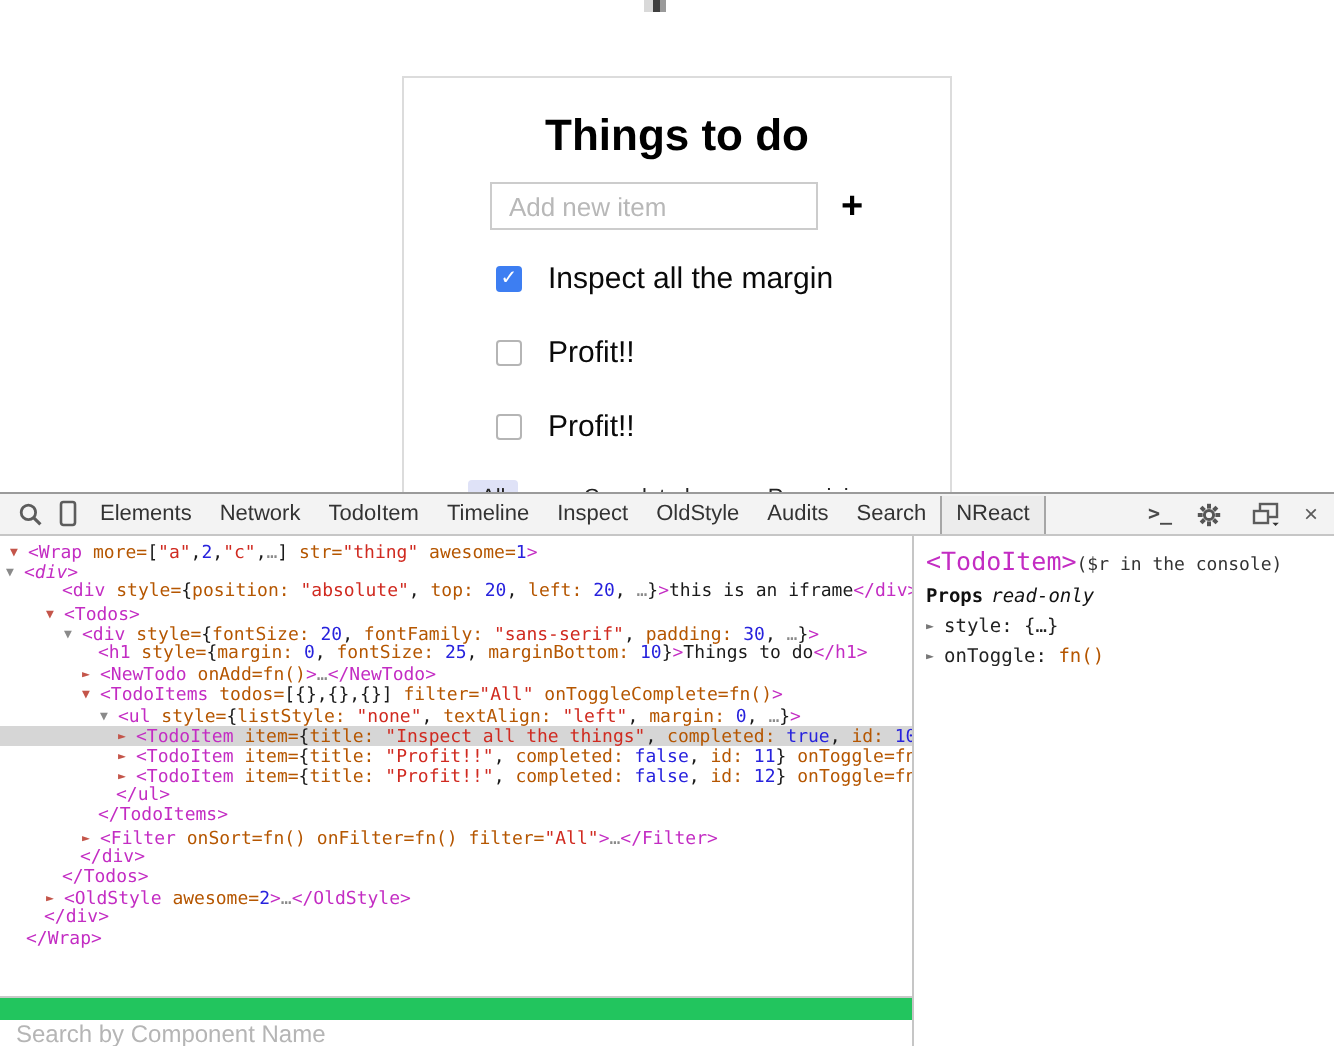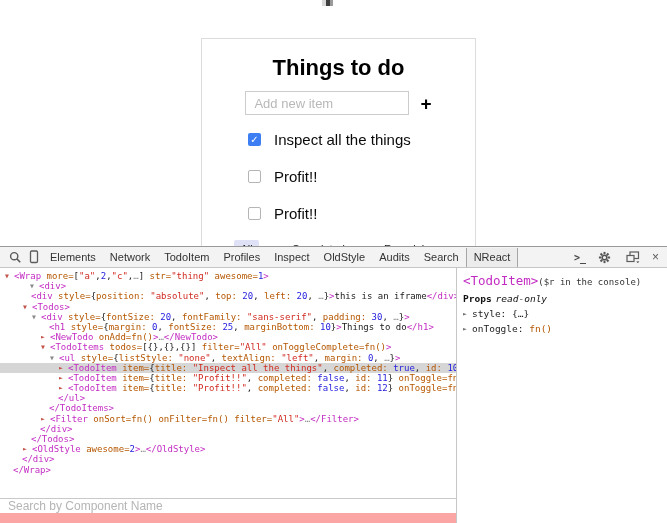--- a/index.html
+++ b/index.html
@@ -50,40 +50,40 @@
   .props{position:absolute;left:456px;top:0;width:211px;height:256px;border-left:1px solid #c6c6c6;
     font-family:"DejaVu Sans Mono",monospace;padding:5px 6px;box-sizing:border-box;background:#fff;}
   .props-header{display:flex;align-items:baseline;}
   .comp-name{font-size:12.5px;}
   .console-hint{font-size:9px;color:#333;}
   .props-meta{margin-top:5px;font-size:9.5px;color:#111;}
   .props-meta .mode{font-style:italic;font-weight:normal;margin-left:4px;}
   .prop-row{margin-top:4px;font-size:9.5px;color:#222;}
   .prop-arrow{display:inline-block;width:9px;color:#777;font-size:6.5px;vertical-align:1px;}
   .searchbar{position:absolute;left:0;top:230px;width:456px;height:26px;border-top:1px solid #c9c9c9;
-    box-sizing:border-box;background:#fca5a5;display:flex;align-items:flex-start;}
+    box-sizing:border-box;background:#22c55e;display:flex;align-items:flex-end;}
   .searchbar input{border:none;outline:none;width:100%;font-size:12px;padding:0 8px;color:#333;
     font-family:"Liberation Sans",sans-serif;}
   .searchbar input::placeholder{color:#b5b5b5;}
 </style>
 </head>
 <body>
 
 <div class="top-artifact"></div>
 
 <div class="iframe-box">
   <h1 class="app-title">Things to do</h1>
   <div class="add-row">
     <input class="new-item-input" type="text" placeholder="Add new item" style="">
     <button class="add-btn">+</button>
   </div>
   <div class="todo-list" id="todo-list">
       <div class="todo-row">
         <span class="checkbox checked" style="background: rgb(61, 126, 242);">✓</span>
-        <span class="todo-label">Inspect all the things</span>
+        <span class="todo-label">Inspect all the margin</span>
       </div>
       <div class="todo-row">
         <span class="checkbox unchecked"></span>
         <span class="todo-label">Profit!!</span>
       </div>
       <div class="todo-row">
         <span class="checkbox unchecked"></span>
         <span class="todo-label">Profit!!</span>
       </div>
     </div>
@@ -104,21 +104,21 @@
     </span>
     <span class="tb-icon">
       <svg width="12" height="14" viewBox="0 0 12 14">
         <rect x="2.5" y="1" width="7" height="11.5" rx="1.2" fill="none" stroke="#5c5c5c" stroke-width="1.3"></rect>
       </svg>
     </span>
     <span id="tab-strip" style="display:flex;">
         <span class="tab">Elements</span>
         <span class="tab">Network</span>
         <span class="tab">TodoItem</span>
-        <span class="tab">Profiles</span>
+        <span class="tab">Timeline</span>
         <span class="tab">Inspect</span>
         <span class="tab">OldStyle</span>
         <span class="tab">Audits</span>
         <span class="tab">Search</span>
         <span class="tab selected">NReact</span>
       </span>
     <span class="tb-right">
       <span class="console-glyph">&gt;_</span>
       <span class="tb-icon">
         <svg width="13" height="13" viewBox="0 0 13 13">
@@ -141,21 +141,21 @@
           <rect x="1" y="4.5" width="7" height="6" fill="#f3f3f3" stroke="#5c5c5c" stroke-width="1.2"></rect>
           <path d="M10.2,10.4 l3.2,0 l-1.6,1.6 z" fill="#333"></path>
         </svg>
       </span>
       <span class="close-glyph">×</span>
     </span>
   </div>
   <div class="dt-main">
     <div class="tree" id="tree">
         <div class="tree-row" style="padding-left: 4px;"><span class="arrow" style="color: rgb(196, 85, 74);">▼</span><span style="color: rgb(195, 44, 195);">&lt;Wrap</span><span style="color: rgb(181, 86, 0);"> more=</span><span style="color: rgb(26, 26, 26);">[</span><span style="color: rgb(208, 42, 32);">"a"</span><span style="color: rgb(26, 26, 26);">,</span><span style="color: rgb(39, 34, 221);">2</span><span style="color: rgb(26, 26, 26);">,</span><span style="color: rgb(208, 42, 32);">"c"</span><span style="color: rgb(26, 26, 26);">,</span><span style="color: rgb(138, 138, 138);">…</span><span style="color: rgb(26, 26, 26);">]</span><span style="color: rgb(181, 86, 0);"> str=</span><span style="color: rgb(208, 42, 32);">"thing"</span><span style="color: rgb(181, 86, 0);"> awesome=</span><span style="color: rgb(39, 34, 221);">1</span><span style="color: rgb(195, 44, 195);">&gt;</span></div>
-        <div class="tree-row" style="padding-left: 29px;"><span class="arrow" style="color: rgb(138, 138, 138);">▼</span><span style="color: rgb(195, 44, 195);">&lt;div&gt;</span></div>
+        <div class="tree-row" style="padding-left: 2px; font-style: italic;"><span class="arrow" style="color: rgb(138, 138, 138);">▼</span><span style="color: rgb(195, 44, 195);">&lt;div&gt;</span></div>
         <div class="tree-row" style="padding-left: 22px;"><span class="arrow-spacer"></span><span style="color: rgb(195, 44, 195);">&lt;div</span><span style="color: rgb(181, 86, 0);"> style=</span><span style="color: rgb(26, 26, 26);">{</span><span style="color: rgb(181, 86, 0);">position: </span><span style="color: rgb(208, 42, 32);">"absolute"</span><span style="color: rgb(26, 26, 26);">, </span><span style="color: rgb(181, 86, 0);">top: </span><span style="color: rgb(39, 34, 221);">20</span><span style="color: rgb(26, 26, 26);">, </span><span style="color: rgb(181, 86, 0);">left: </span><span style="color: rgb(39, 34, 221);">20</span><span style="color: rgb(26, 26, 26);">, </span><span style="color: rgb(138, 138, 138);">…</span><span style="color: rgb(26, 26, 26);">}</span><span style="color: rgb(195, 44, 195);">&gt;</span><span style="color: rgb(26, 26, 26);">this is an iframe</span><span style="color: rgb(195, 44, 195);">&lt;/div&gt;</span></div>
         <div class="tree-row" style="padding-left: 22px;"><span class="arrow" style="color: rgb(196, 85, 74);">▼</span><span style="color: rgb(195, 44, 195);">&lt;Todos&gt;</span></div>
         <div class="tree-row" style="padding-left: 31px;"><span class="arrow" style="color: rgb(138, 138, 138);">▼</span><span style="color: rgb(195, 44, 195);">&lt;div</span><span style="color: rgb(181, 86, 0);"> style=</span><span style="color: rgb(26, 26, 26);">{</span><span style="color: rgb(181, 86, 0);">fontSize: </span><span style="color: rgb(39, 34, 221);">20</span><span style="color: rgb(26, 26, 26);">, </span><span style="color: rgb(181, 86, 0);">fontFamily: </span><span style="color: rgb(208, 42, 32);">"sans-serif"</span><span style="color: rgb(26, 26, 26);">, </span><span style="color: rgb(181, 86, 0);">padding: </span><span style="color: rgb(39, 34, 221);">30</span><span style="color: rgb(26, 26, 26);">, </span><span style="color: rgb(138, 138, 138);">…</span><span style="color: rgb(26, 26, 26);">}</span><span style="color: rgb(195, 44, 195);">&gt;</span></div>
         <div class="tree-row" style="padding-left: 40px;"><span class="arrow-spacer"></span><span style="color: rgb(195, 44, 195);">&lt;h1</span><span style="color: rgb(181, 86, 0);"> style=</span><span style="color: rgb(26, 26, 26);">{</span><span style="color: rgb(181, 86, 0);">margin: </span><span style="color: rgb(39, 34, 221);">0</span><span style="color: rgb(26, 26, 26);">, </span><span style="color: rgb(181, 86, 0);">fontSize: </span><span style="color: rgb(39, 34, 221);">25</span><span style="color: rgb(26, 26, 26);">, </span><span style="color: rgb(181, 86, 0);">marginBottom: </span><span style="color: rgb(39, 34, 221);">10</span><span style="color: rgb(26, 26, 26);">}</span><span style="color: rgb(195, 44, 195);">&gt;</span><span style="color: rgb(26, 26, 26);">Things to do</span><span style="color: rgb(195, 44, 195);">&lt;/h1&gt;</span></div>
         <div class="tree-row" style="padding-left: 40px;"><span class="arrow" style="color: rgb(196, 85, 74);">►</span><span style="color: rgb(195, 44, 195);">&lt;NewTodo</span><span style="color: rgb(181, 86, 0);"> onAdd=</span><span style="color: rgb(181, 86, 0);">fn()</span><span style="color: rgb(195, 44, 195);">&gt;</span><span style="color: rgb(138, 138, 138);">…</span><span style="color: rgb(195, 44, 195);">&lt;/NewTodo&gt;</span></div>
         <div class="tree-row" style="padding-left: 40px;"><span class="arrow" style="color: rgb(196, 85, 74);">▼</span><span style="color: rgb(195, 44, 195);">&lt;TodoItems</span><span style="color: rgb(181, 86, 0);"> todos=</span><span style="color: rgb(26, 26, 26);">[{},{},{}]</span><span style="color: rgb(181, 86, 0);"> filter=</span><span style="color: rgb(208, 42, 32);">"All"</span><span style="color: rgb(181, 86, 0);"> onToggleComplete=</span><span style="color: rgb(181, 86, 0);">fn()</span><span style="color: rgb(195, 44, 195);">&gt;</span></div>
         <div class="tree-row" style="padding-left: 49px;"><span class="arrow" style="color: rgb(138, 138, 138);">▼</span><span style="color: rgb(195, 44, 195);">&lt;ul</span><span style="color: rgb(181, 86, 0);"> style=</span><span style="color: rgb(26, 26, 26);">{</span><span style="color: rgb(181, 86, 0);">listStyle: </span><span style="color: rgb(208, 42, 32);">"none"</span><span style="color: rgb(26, 26, 26);">, </span><span style="color: rgb(181, 86, 0);">textAlign: </span><span style="color: rgb(208, 42, 32);">"left"</span><span style="color: rgb(26, 26, 26);">, </span><span style="color: rgb(181, 86, 0);">margin: </span><span style="color: rgb(39, 34, 221);">0</span><span style="color: rgb(26, 26, 26);">, </span><span style="color: rgb(138, 138, 138);">…</span><span style="color: rgb(26, 26, 26);">}</span><span style="color: rgb(195, 44, 195);">&gt;</span></div>
         <div class="tree-row hl" style="background: rgb(214, 214, 214); padding-left: 58px;"><span class="arrow" style="color: rgb(196, 85, 74);">►</span><span style="color: rgb(195, 44, 195);">&lt;TodoItem</span><span style="color: rgb(181, 86, 0);"> item=</span><span style="color: rgb(26, 26, 26);">{</span><span style="color: rgb(181, 86, 0);">title: </span><span style="color: rgb(208, 42, 32);">"Inspect all the things"</span><span style="color: rgb(26, 26, 26);">, </span><span style="color: rgb(181, 86, 0);">completed: </span><span style="color: rgb(39, 34, 221);">true</span><span style="color: rgb(26, 26, 26);">, </span><span style="color: rgb(181, 86, 0);">id: </span><span style="color: rgb(39, 34, 221);">10</span></div>
         <div class="tree-row" style="padding-left: 58px;"><span class="arrow" style="color: rgb(196, 85, 74);">►</span><span style="color: rgb(195, 44, 195);">&lt;TodoItem</span><span style="color: rgb(181, 86, 0);"> item=</span><span style="color: rgb(26, 26, 26);">{</span><span style="color: rgb(181, 86, 0);">title: </span><span style="color: rgb(208, 42, 32);">"Profit!!"</span><span style="color: rgb(26, 26, 26);">, </span><span style="color: rgb(181, 86, 0);">completed: </span><span style="color: rgb(39, 34, 221);">false</span><span style="color: rgb(26, 26, 26);">, </span><span style="color: rgb(181, 86, 0);">id: </span><span style="color: rgb(39, 34, 221);">11</span><span style="color: rgb(26, 26, 26);">}</span><span style="color: rgb(181, 86, 0);"> onToggle=</span><span style="color: rgb(181, 86, 0);">fn()</span></div>
         <div class="tree-row" style="padding-left: 58px;"><span class="arrow" style="color: rgb(196, 85, 74);">►</span><span style="color: rgb(195, 44, 195);">&lt;TodoItem</span><span style="color: rgb(181, 86, 0);"> item=</span><span style="color: rgb(26, 26, 26);">{</span><span style="color: rgb(181, 86, 0);">title: </span><span style="color: rgb(208, 42, 32);">"Profit!!"</span><span style="color: rgb(26, 26, 26);">, </span><span style="color: rgb(181, 86, 0);">completed: </span><span style="color: rgb(39, 34, 221);">false</span><span style="color: rgb(26, 26, 26);">, </span><span style="color: rgb(181, 86, 0);">id: </span><span style="color: rgb(39, 34, 221);">12</span><span style="color: rgb(26, 26, 26);">}</span><span style="color: rgb(181, 86, 0);"> onToggle=</span><span style="color: rgb(181, 86, 0);">fn()</span></div>

